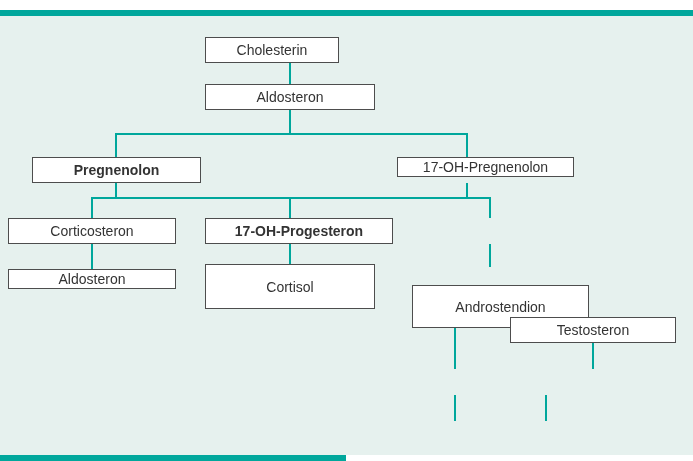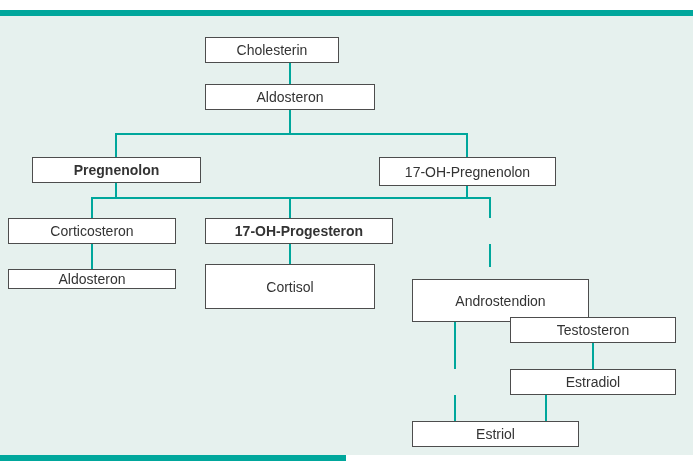--- a/index.html
+++ b/index.html
@@ -71,23 +71,21 @@
   <div class="connector v" style="left:489px;top:244px;height:23px"></div>
   <div class="connector v" style="left:545px;top:293px;height:24px"></div>
   <div class="connector v" style="left:454px;top:293px;height:76px"></div>
   <div class="connector v" style="left:592px;top:343px;height:26px"></div>
   <div class="connector v" style="left:454px;top:395px;height:26px"></div>
   <div class="connector v" style="left:545px;top:395px;height:26px"></div>
 
   <div class="node" style="left:205px;top:37px;width:134px;height:26px">Cholesterin</div>
   <div class="node" style="left:205px;top:84px;width:170px;height:26px">Aldosteron</div>
   <div class="node bold" style="left:32px;top:157px;width:169px;height:26px">Pregnenolon</div>
-  <div class="node" style="left:379px;top:157px;width:177px;height:29px">17-OH-Pregnenolon</div>
+  <div class="node" style="left:397px;top:157px;width:177px;height:20px">17-OH-Pregnenolon</div>
   <div class="node" style="left:8px;top:218px;width:168px;height:26px">Corticosteron</div>
   <div class="node bold" style="left:205px;top:218px;width:188px;height:26px">17-OH-Progesteron</div>
   <div class="node" style="left:8px;top:269px;width:168px;height:20px">Aldosteron</div>
   <div class="node" style="left:205px;top:264px;width:170px;height:45px">Cortisol</div>
-  <div class="node" style="left:412px;top:279px;width:177px;height:43px">Androstendion</div>
+  <div class="node" style="left:412px;top:285px;width:177px;height:43px">Androstendion</div>
   <div class="node" style="left:510px;top:317px;width:166px;height:26px">Testosteron</div>
-  <div class="node" style="left:510px;top:369px;width:166px;height:26px">Estradiol</div>
-  <div class="node" style="left:412px;top:421px;width:167px;height:26px">Estriol</div>
 
 </div>
 
 </body></html>

